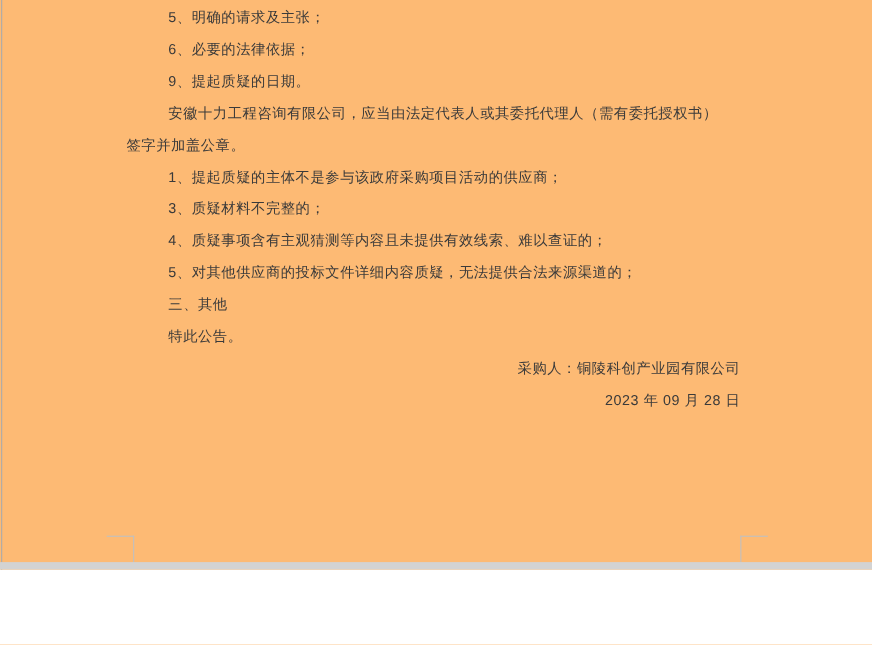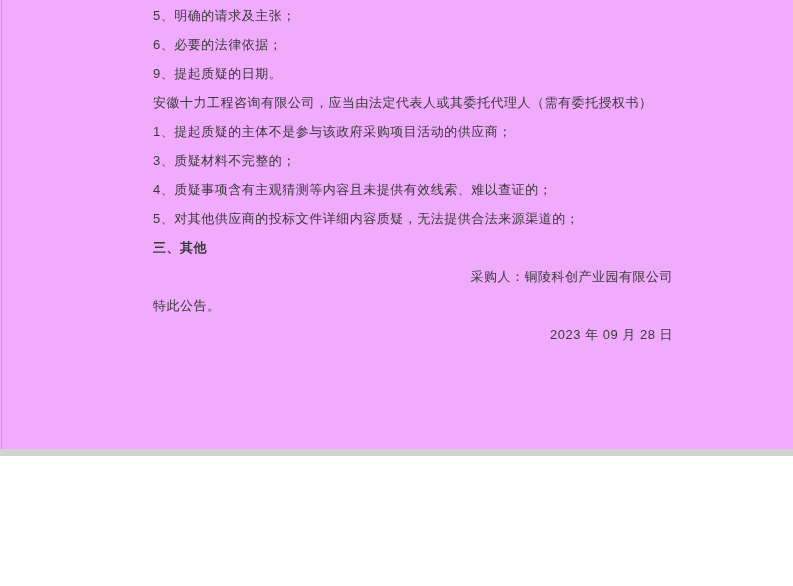--- a/index.html
+++ b/index.html
@@ -4,22 +4,22 @@
 <style>
   html, body {
     margin: 0;
     padding: 0;
     background: #ffffff;
     font-family: "Liberation Sans", "DejaVu Sans", sans-serif;
   }
   .page {
     position: relative;
     width: 793px;
-    height: 456px;
-    background: #f0abfc;
+    height: 518px;
+    background: #fdba74;
     overflow: hidden;
   }
   .page-left-edge {
     position: absolute;
     left: 1px;
     top: 0;
     width: 1px;
     height: 586px;
     background: #ababab;
   }
@@ -38,21 +38,21 @@
     width: 558px;
     font-size: 13px;
     line-height: 29px;
     letter-spacing: 0.5px;
     color: #3a3a3a;
     white-space: nowrap;
   }
   .ln { height: 29px; }
   .ln.indent { padding-left: 38px; }
   .ln.right { text-align: right; }
-  .ln.bold { font-weight: bold; }
+  .ln.bold { font-weight: normal; }
   .crop-mark {
     position: absolute;
     top: 487px;
     width: 24px;
     height: 25px;
   }
   .crop-mark.left {
     left: 97px;
     border-top: 1px solid #c0c0c0;
     border-right: 1px solid #c0c0c0;
@@ -68,27 +68,28 @@
 
 <div class="page">
 
   <div class="page-left-edge"></div>
 
   <div class="content">
     <div class="ln indent">5、明确的请求及主张；</div>
     <div class="ln indent">6、必要的法律依据；</div>
     <div class="ln indent">9、提起质疑的日期。</div>
     <div class="ln indent">安徽十力工程咨询有限公司，应当由法定代表人或其委托代理人（需有委托授权书）</div>
+    <div class="ln">签字并加盖公章。</div>
     <div class="ln indent">1、提起质疑的主体不是参与该政府采购项目活动的供应商；</div>
     <div class="ln indent">3、质疑材料不完整的；</div>
     <div class="ln indent">4、质疑事项含有主观猜测等内容且未提供有效线索、难以查证的；</div>
     <div class="ln indent">5、对其他供应商的投标文件详细内容质疑，无法提供合法来源渠道的；</div>
     <div class="ln indent bold">三、其他</div>
+    <div class="ln indent">特此公告。</div>
     <div class="ln right">采购人：铜陵科创产业园有限公司</div>
-    <div class="ln indent">特此公告。</div>
     <div class="ln right">2023 年 09 月 28 日</div>
   </div>
 
   <div class="crop-mark left"></div>
   <div class="crop-mark right"></div>
 
   <div class="page-bottom-edge"></div>
 
 </div>
 

